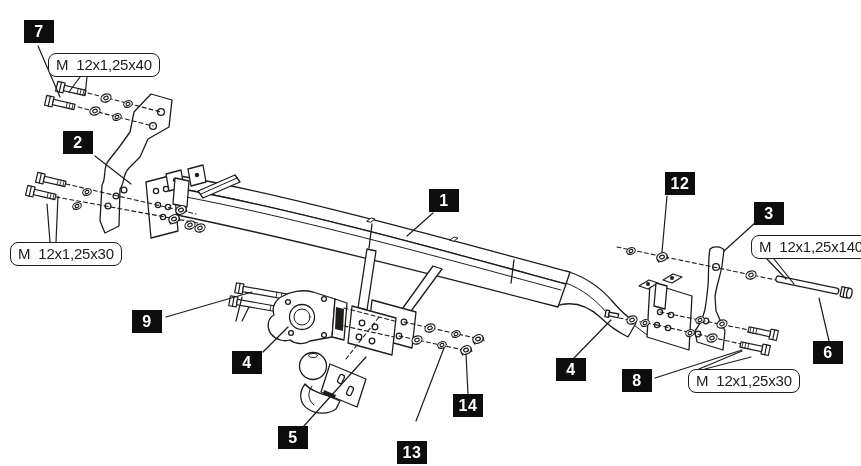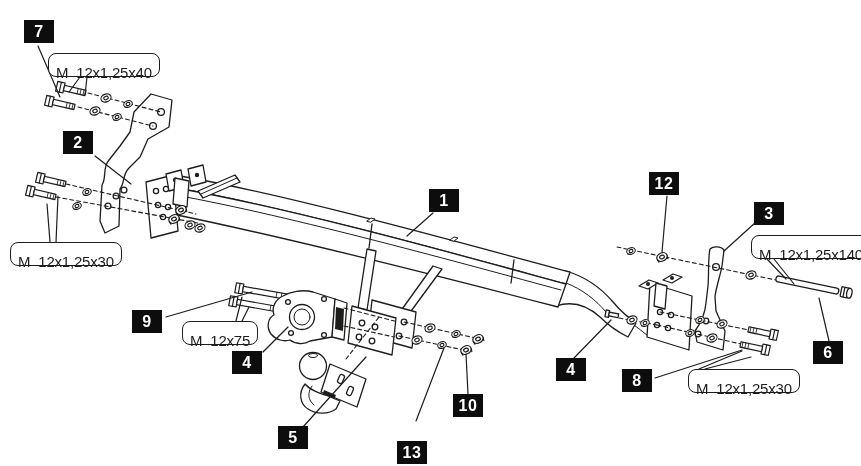--- a/index.html
+++ b/index.html
@@ -3,21 +3,21 @@
 <meta charset="utf-8">
 <style>
   html,body{margin:0;padding:0;background:#ffffff;}
   .stage{position:relative;width:861px;height:466px;background:#ffffff;overflow:hidden;
          font-family:"Liberation Sans",sans-serif;}
   .stage svg{position:absolute;left:0;top:0;}
   .callout{position:absolute;background:#0d0d0d;color:#ffffff;font-weight:bold;font-size:16px;
            min-width:30px;height:23px;line-height:23px;text-align:center;padding:0 5px;
            box-sizing:border-box;letter-spacing:0.5px;}
   .spec{position:absolute;background:#ffffff;border:1.7px solid #1d1d1b;border-radius:8px;
-        height:24px;line-height:21px;box-sizing:border-box;padding:8px 7px;font-size:15px;
+        height:24px;line-height:21px;box-sizing:border-box;padding:0 7px;font-size:15px;
         color:#1d1d1b;white-space:nowrap;word-spacing:4px;letter-spacing:-0.2px;font-weight:500;}
 </style>
 </head>
 <body>
 
 <div class="stage">
 
 <svg width="861" height="466" viewBox="0 0 861 466">
   <defs>
     <g id="wash" fill="#ffffff" stroke-width="1.1">
@@ -265,23 +265,22 @@
 <div class="callout" style="left:429px;top:189px">1</div>
 <div class="callout" style="left:63px;top:131px">2</div>
 <div class="callout" style="left:754px;top:202px">3</div>
 <div class="callout" style="left:232px;top:351px">4</div>
 <div class="callout" style="left:278px;top:426px">5</div>
 <div class="callout" style="left:813px;top:341px">6</div>
 <div class="callout" style="left:24px;top:20px">7</div>
 <div class="callout" style="left:622px;top:369px">8</div>
 <div class="callout" style="left:132px;top:310px">9</div>
 <div class="callout" style="left:556px;top:358px">4</div>
-<div class="callout" style="left:453px;top:394px">10</div>
-<div class="callout" style="left:649px;top:172px">12</div>
+<div class="callout" style="left:453px;top:394px">14</div>
+<div class="callout" style="left:665px;top:172px">12</div>
 <div class="callout" style="left:397px;top:441px">13</div>
 
 <div class="spec" style="left:48px;top:53px">M 12x1,25x40</div>
 <div class="spec" style="left:10px;top:242px">M 12x1,25x30</div>
-<div class="spec" style="left:182px;top:321px">M 12x75</div>
 <div class="spec" style="left:751px;top:235px">M 12x1,25x140</div>
 <div class="spec" style="left:688px;top:369px">M 12x1,25x30</div>
 
 </div>
 
 </body></html>

